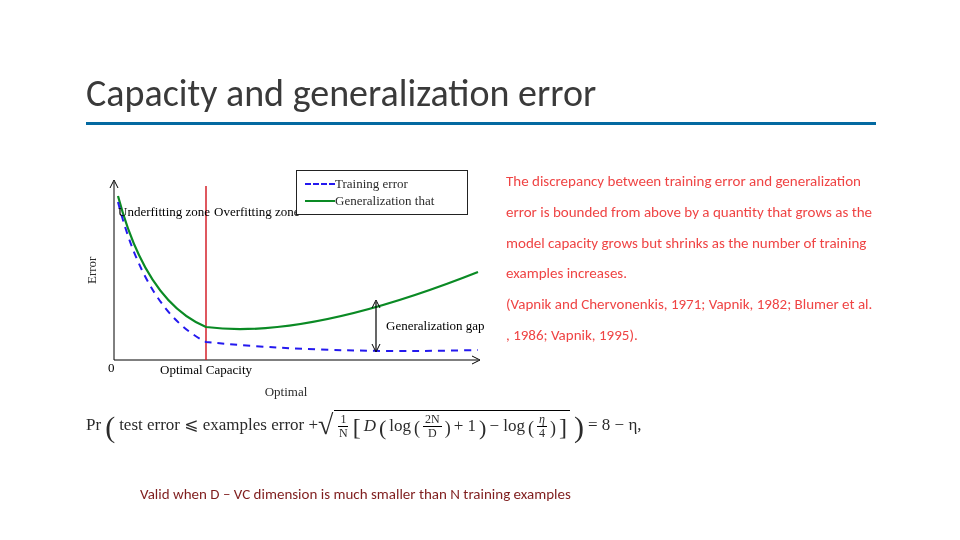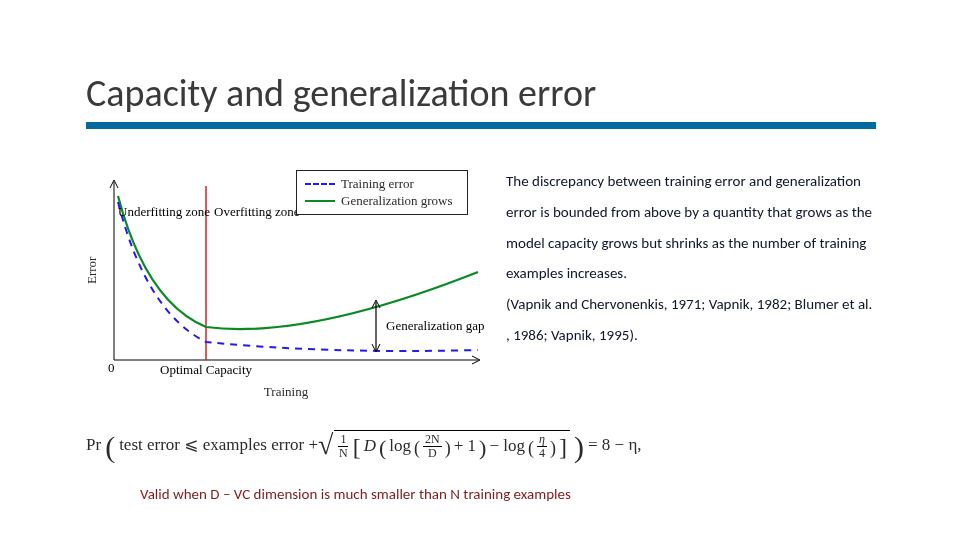--- a/index.html
+++ b/index.html
@@ -12,21 +12,21 @@
     position: relative;
     overflow: hidden;
   }
   .title {
     position: absolute;
     left: 86px;
     top: 70px;
     font-size: 38px;
     font-weight: 300;
     color: #3a3a3a;
-    border-bottom: 7px solid #0369a1;
+    border-bottom: 3px solid #0369a1;
     padding-bottom: 6px;
     width: 790px;
   }
   .content-row {
     position: absolute;
     left: 86px;
     top: 166px;
     width: 790px;
     display: flex;
     gap: 20px;
@@ -64,32 +64,32 @@
     position: absolute;
     right: 18px;
     top: 4px;
     width: 172px;
     border: 1px solid #222;
     background: #fff;
     padding: 4px 8px;
     font-family: "Times New Roman", serif;
     font-size: 13px;
   }
-  .legend-row { display: flex; align-items: center; gap: 6px; margin: 1px 0; }
+  .legend-row { display: flex; align-items: center; margin: 1px 0; }
   .legend-line { width: 30px; height: 0; border-top-width: 2px; border-top-style: solid; }
   .desc-col {
     flex: 1;
     font-size: 15px;
     line-height: 2.05;
-    color: #0f172a;
+    color: #ef4444;
   }
   .formula-row {
     position: absolute;
     left: 86px;
-    top: 430px;
+    top: 410px;
     width: 790px;
   }
   .formula {
     font-family: "Times New Roman", serif;
     font-size: 17px;
     white-space: nowrap;
     display: flex;
     align-items: center;
     gap: 4px;
   }
@@ -156,29 +156,29 @@
       <polyline points="286,172 290,180 294,172" fill="none" stroke="#000"></polyline>
       <text x="300" y="158" class="chart-label">Generalization gap</text>
 
       <text x="32" y="44" class="chart-label">Underfitting zone</text>
       <text x="128" y="44" class="chart-label">Overfitting zone</text>
 
       <text x="22" y="200" class="chart-label">0</text>
 
       <text x="74" y="202" class="chart-label">Optimal Capacity</text>
     </svg>
-    <div class="xlabel">Training</div>
+    <div class="xlabel">Optimal</div>
     <div class="legend-box">
       <div class="legend-row">
         <span class="legend-line" style="border-color:#2419ef;border-top-style:dashed;"></span>
         <span>Training error</span>
       </div>
       <div class="legend-row">
         <span class="legend-line" style="border-color:#0a8a24;"></span>
-        <span>Generalization grows</span>
+        <span>Generalization that</span>
       </div>
     </div>
   </div>
 
   <div class="desc-col">
     <div>The discrepancy between training error and generalization error is bounded from above by a quantity that grows as the model capacity grows but shrinks as the number of training examples increases.</div>
     <div>(Vapnik and Chervonenkis, 1971; Vapnik, 1982; Blumer et al. , 1986; Vapnik, 1995).</div>
   </div>
 
 </div>

